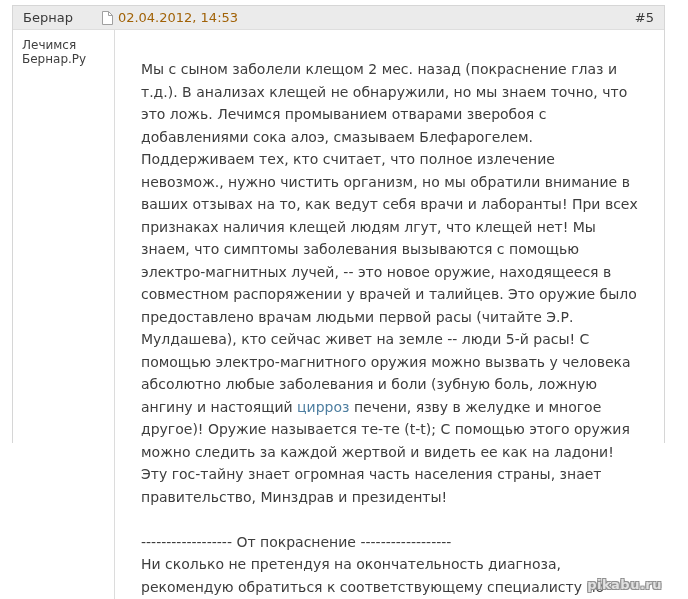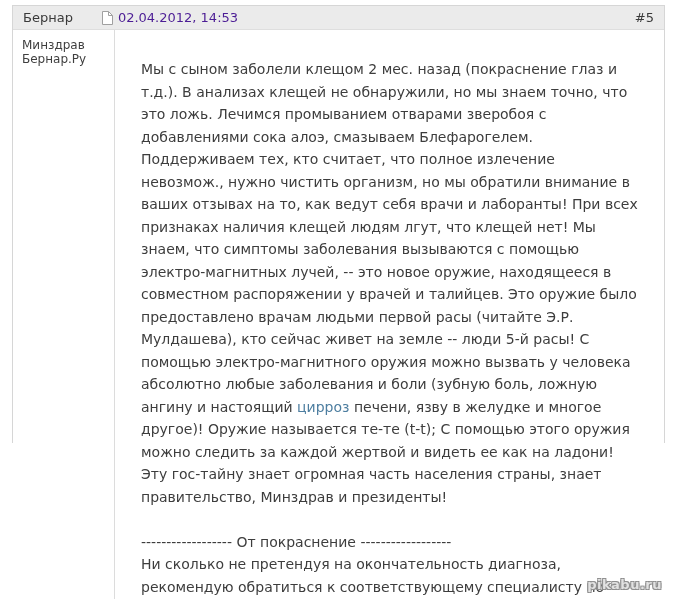--- a/index.html
+++ b/index.html
@@ -39,21 +39,21 @@
   }
   .username {
     cursor: pointer;
   }
   .page-icon {
     display: inline-flex;
     margin: 0 5px 0 28px;
     cursor: pointer;
   }
   .timestamp {
-    color: #4c1d95;
+    color: #a16207;
     text-align: center;
   }
   .header-spacer { flex: 1; }
   .post-number {
     color: #3a3a3a;
     cursor: pointer;
   }
   .post-body {
     display: flex;
     min-height: 570px;
@@ -108,21 +108,21 @@
           <path d="M7.5 0.5 v4 h4" fill="none" stroke="#a0a0a0"></path>
         </svg>
       </span>
       <span class="timestamp">02.04.2012, 14:53</span>
       <span class="header-spacer"></span>
       <span class="post-number">#5</span>
     </div>
 
     <div class="post-body">
       <div class="post-sidebar">
-        <div>Минздрав</div>
+        <div>Лечимся</div>
         <div>Бернар.Ру</div>
       </div>
 
       <div class="post-content">
         <p class="message"><span>Мы с сыном заболели клещом 2 мес. назад (покраснение глаз и т.д.). В анализах клещей не обнаружили, но мы знаем точно, что это ложь. Лечимся промыванием отварами зверобоя с добавлениями сока алоэ, смазываем Блефарогелем. Поддерживаем тех, кто считает, что полное излечение невозмож., нужно чистить организм, но мы обратили внимание в ваших отзывах на то, как ведут себя врачи и лаборанты! При всех признаках наличия клещей людям лгут, что клещей нет! Мы знаем, что симптомы заболевания вызываются с помощью электро-магнитных лучей, -- это новое оружие, находящееся в совместном распоряжении у врачей и талийцев. Это оружие было предоставлено врачам людьми первой расы (читайте Э.Р. Мулдашева), кто сейчас живет на земле -- люди 5-й расы! С помощью электро-магнитного оружия можно вызвать у человека абсолютно любые заболевания и боли (зубную боль, ложную ангину и настоящий </span><a href="#" class="inline-link">цирроз</a><span> печени, язву в желудке и многое другое)! Оружие называется те-те (t-t); С помощью этого оружия можно следить за каждой жертвой и видеть ее как на ладони! Эту гос-тайну знает огромная часть населения страны, знает правительство, Минздрав и президенты!</span></p>
 
         <p class="message moderator">
           <span class="mod-line">------------------ От покраснение ------------------</span>
           <span class="mod-line">Ни сколько не претендуя на окончательность диагноза, рекомендую обратиться к соответствующему специалисту по этой проблеме.</span>
         </p>

